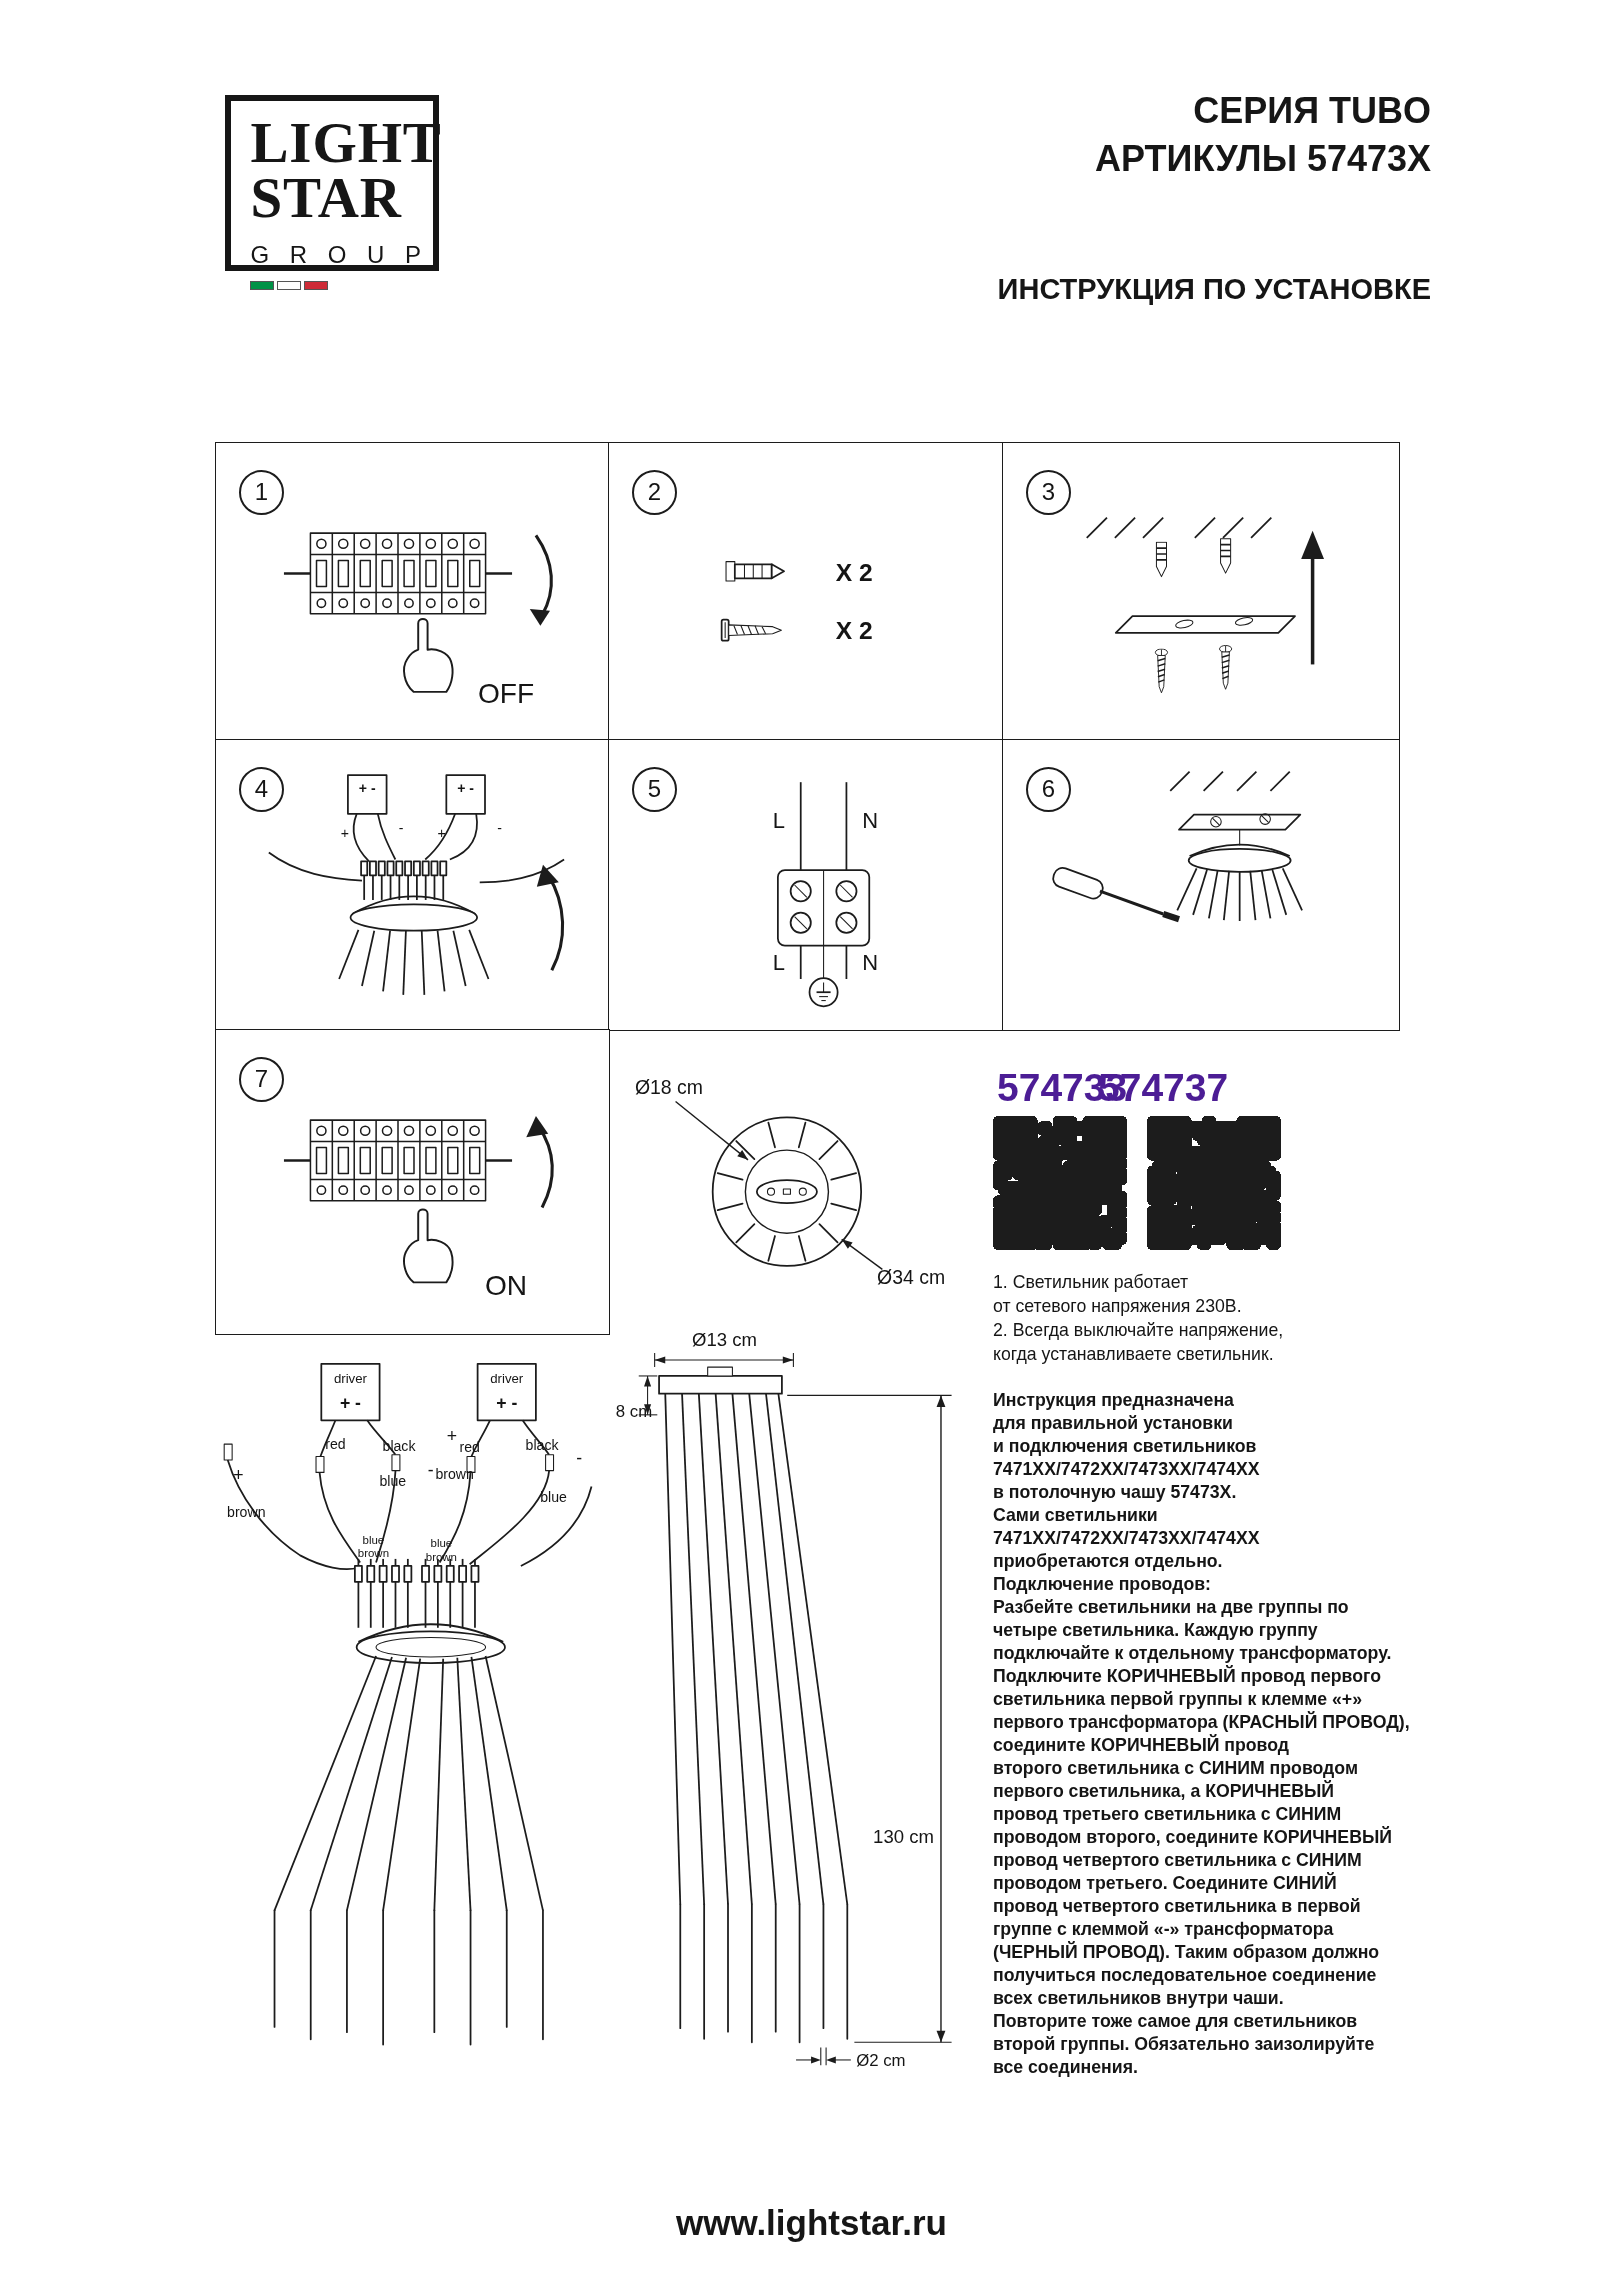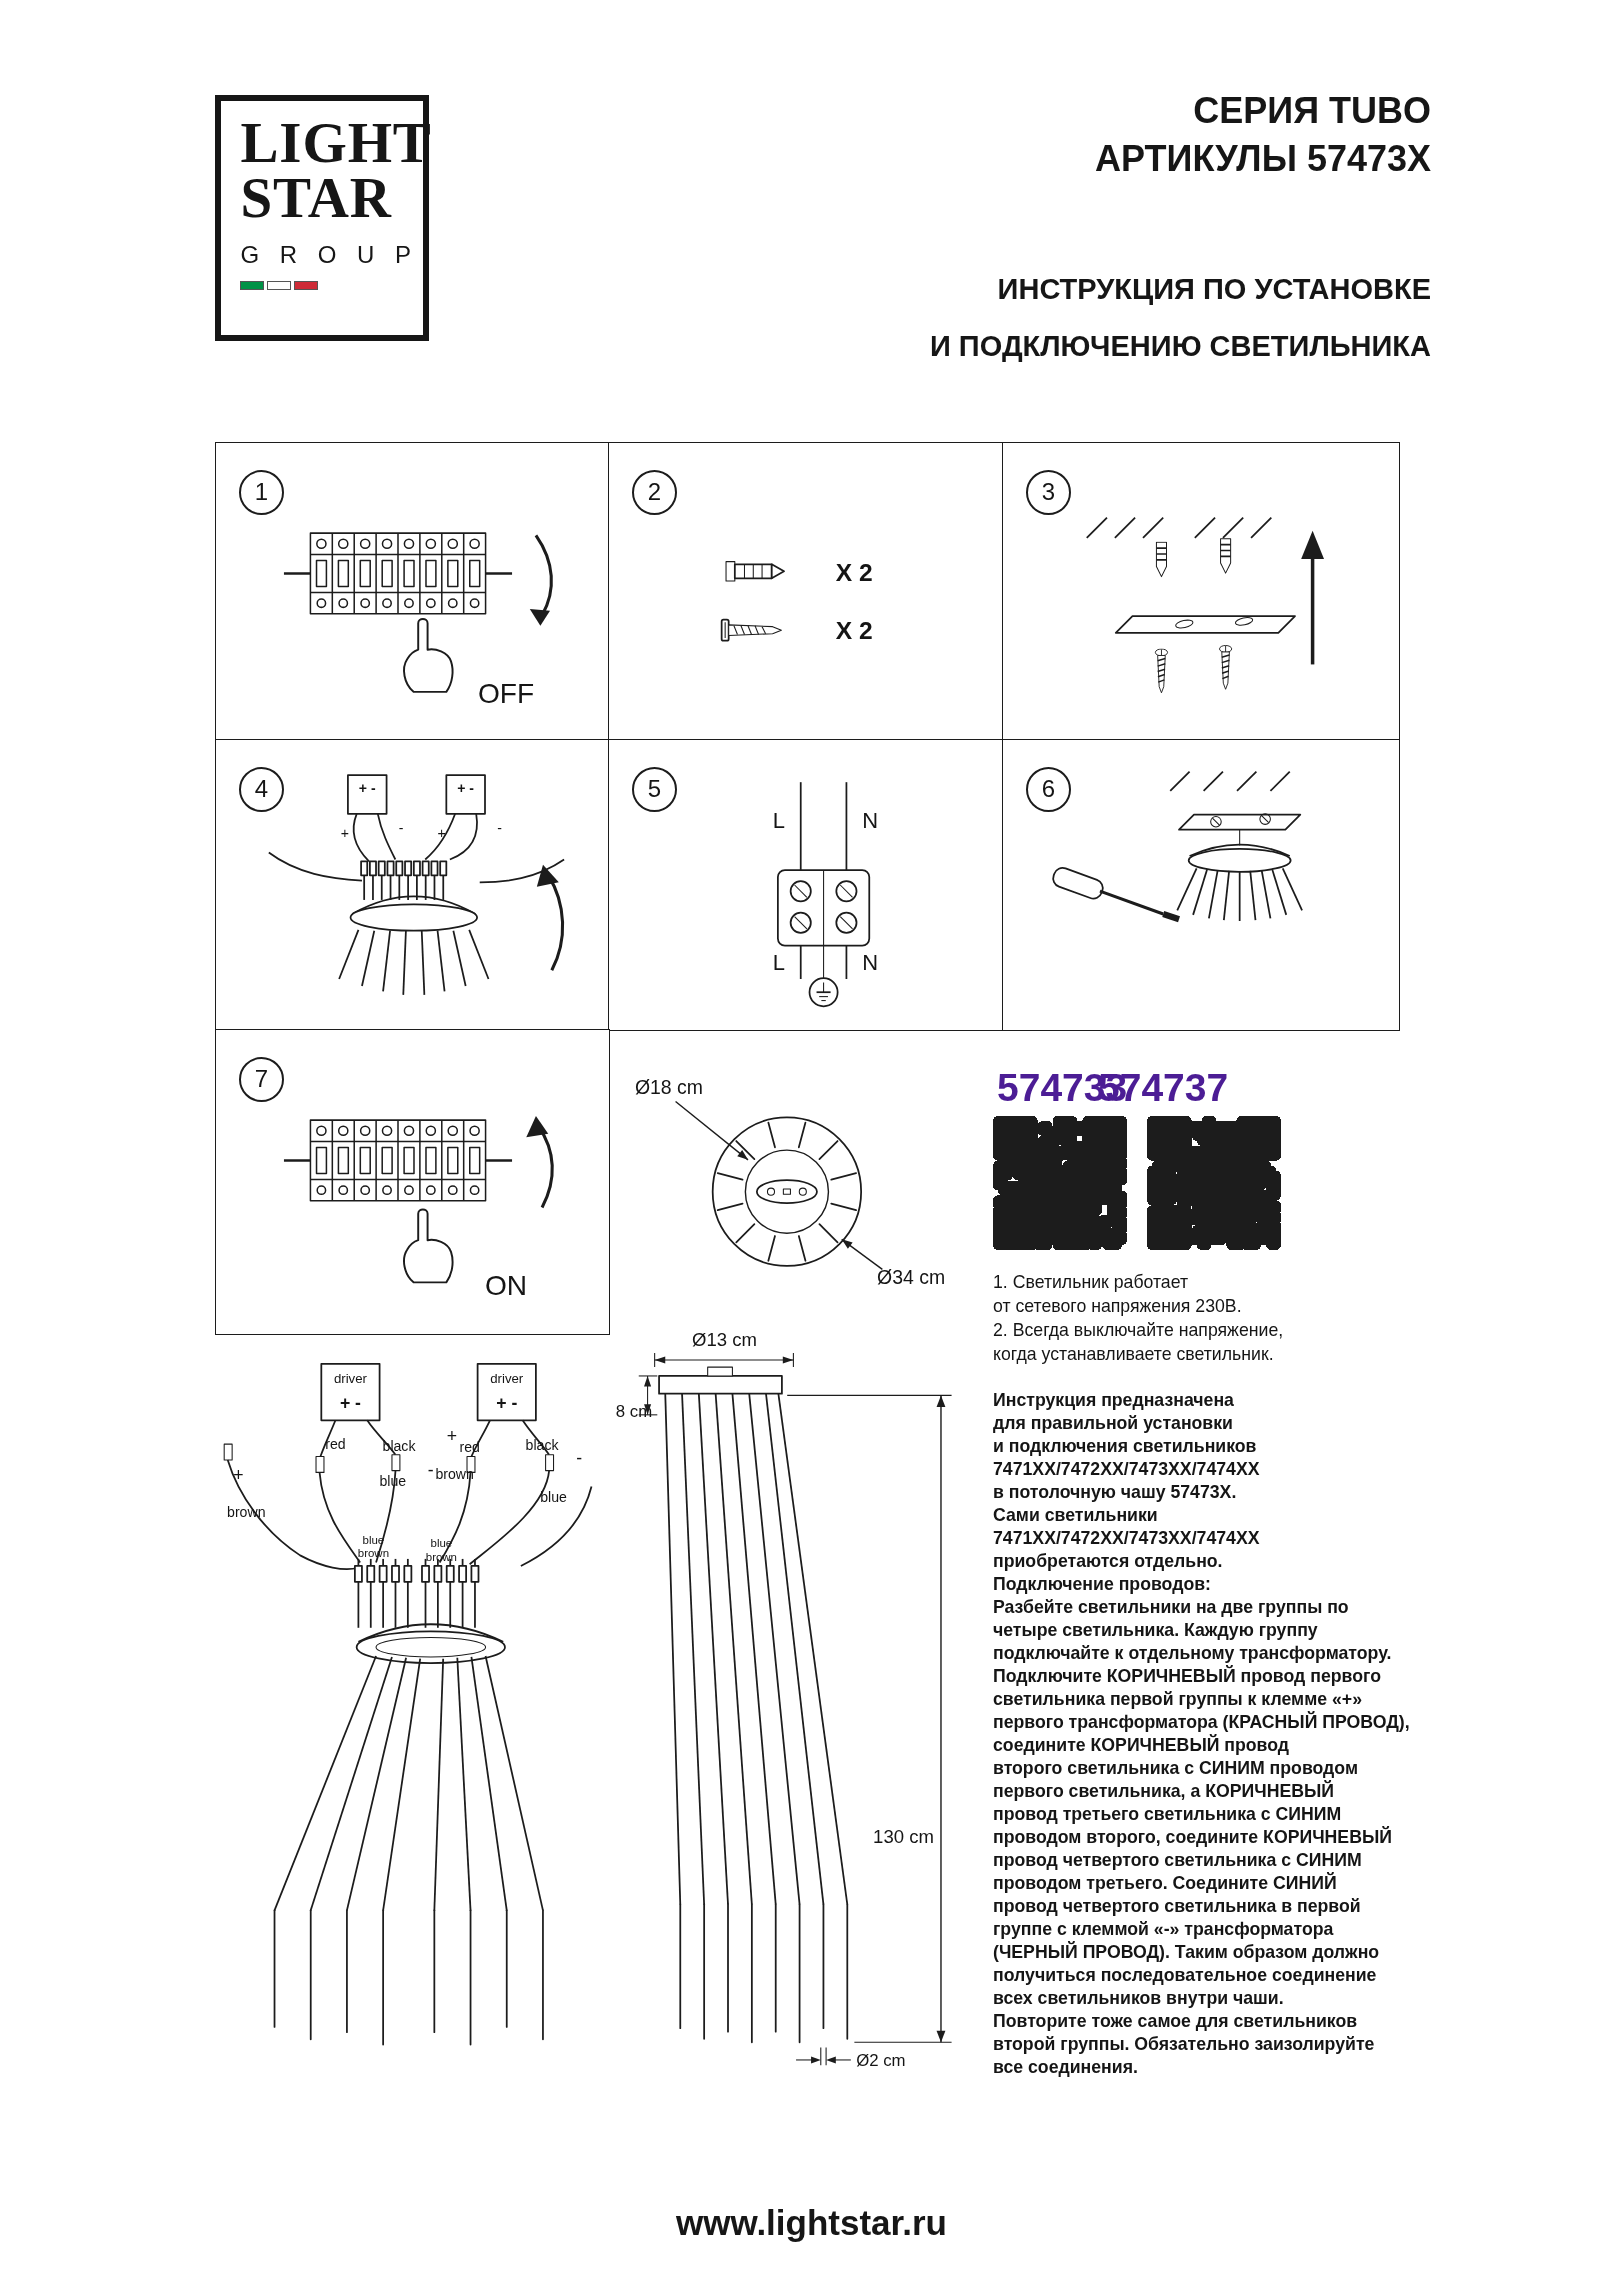--- a/index.html
+++ b/index.html
@@ -1,21 +1,21 @@
 <!DOCTYPE html>
 <html style="font-size:14px"><head>
 <meta charset="utf-8">
 <style>
   html,body{margin:0;padding:0;background:#fff}
   body{width:1623px;height:2295px;font-family:"Liberation Sans",sans-serif;color:#151515;position:relative;overflow:hidden}
   .page{position:absolute;inset:0;background:#fff}
   .abs{position:absolute}
 
   
-  .logo{position:absolute;left:215px;top:95px;width:214px;height:246px;border:6.2px solid #161616;box-sizing:border-box;padding:14px 0 0 19.4px}
+  .logo{position:absolute;left:225px;top:95px;width:214px;height:176px;border:6.2px solid #161616;box-sizing:border-box;padding:14px 0 0 19.4px}
   .logo-word{font-family:"Liberation Serif",serif;font-weight:700;font-size:57px;line-height:55px;letter-spacing:0.9px;color:#161616}
   .logo-group{font-size:24px;letter-spacing:7px;margin-top:16px;color:#161616}
   .logo-flag{margin-top:12.4px;display:flex}
   .logo-flag span{width:24px;height:8.8px;border:0.9px solid #555;margin-right:2.7px;box-sizing:border-box}
   .fg{background:#009246}.fw{background:#fff}.fr{background:#ce2b37}
 
   
   .hdr{position:absolute;left:740px;top:87px;width:691px;text-align:right;font-weight:700;color:#161616}
   .hdr-series{font-size:36px;line-height:48px}
   .hdr-inst{margin-top:78px;font-size:29px;line-height:57px}
@@ -130,21 +130,20 @@
         <span class="fw"></span>
         <span class="fr"></span>
       </div>
   </div>
 
   <div class="hdr">
     <div class="hdr-series">СЕРИЯ TUBO</div>
     <div class="hdr-series">АРТИКУЛЫ 57473X</div>
     <div class="hdr-inst">
       <div>ИНСТРУКЦИЯ ПО УСТАНОВКЕ</div>
-      <div>И ПОДКЛЮЧЕНИЮ СВЕТИЛЬНИКА</div>
     </div>
   </div>
 
   <div class="cell" style="left:215px;top:442px;width:395px;height:299px">
     <div class="stepnum">
         <span>1</span>
       </div>
     <svg viewBox="0 0 447 338">
       <use href="#sym-breaker" x="77" y="92" width="260" height="113"></use>
       <use href="#sym-hand" x="198" y="196" width="80" height="98"></use>

